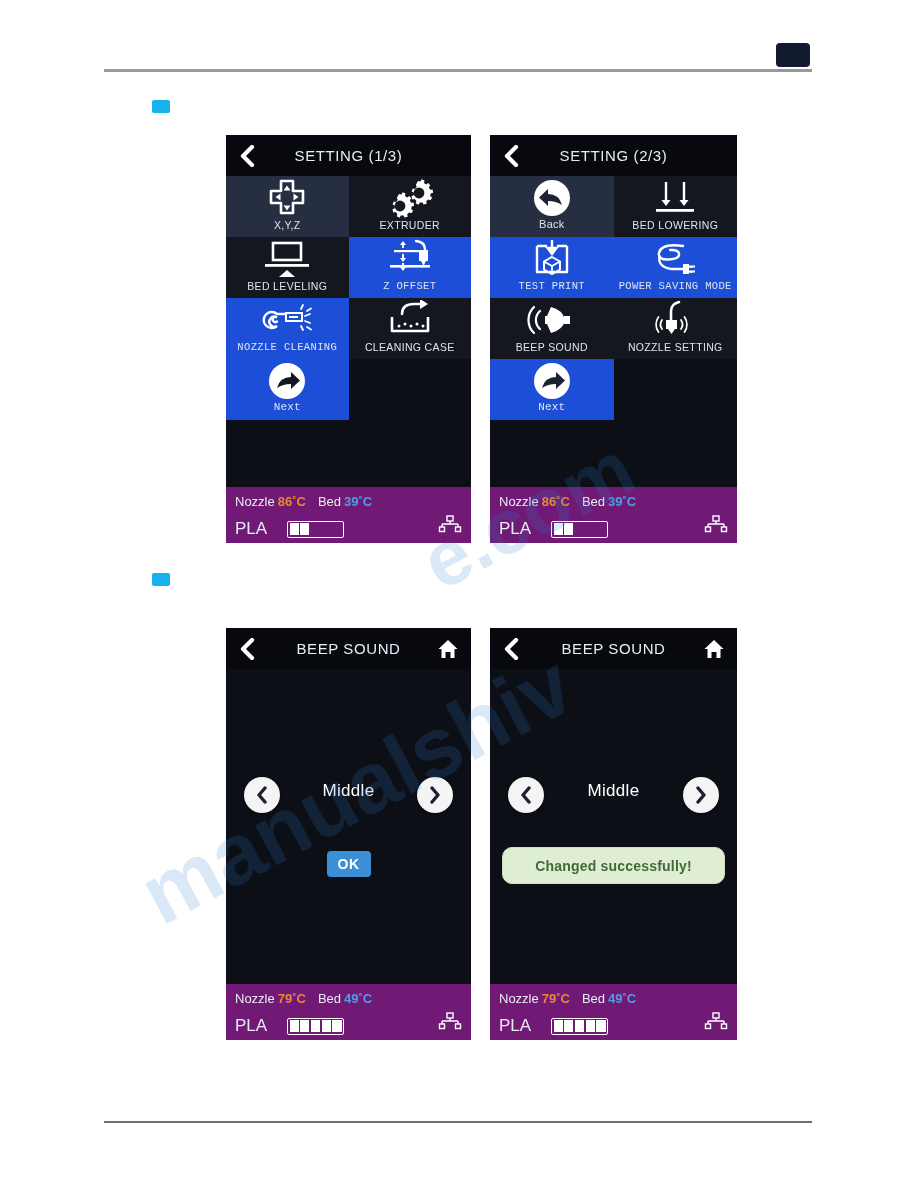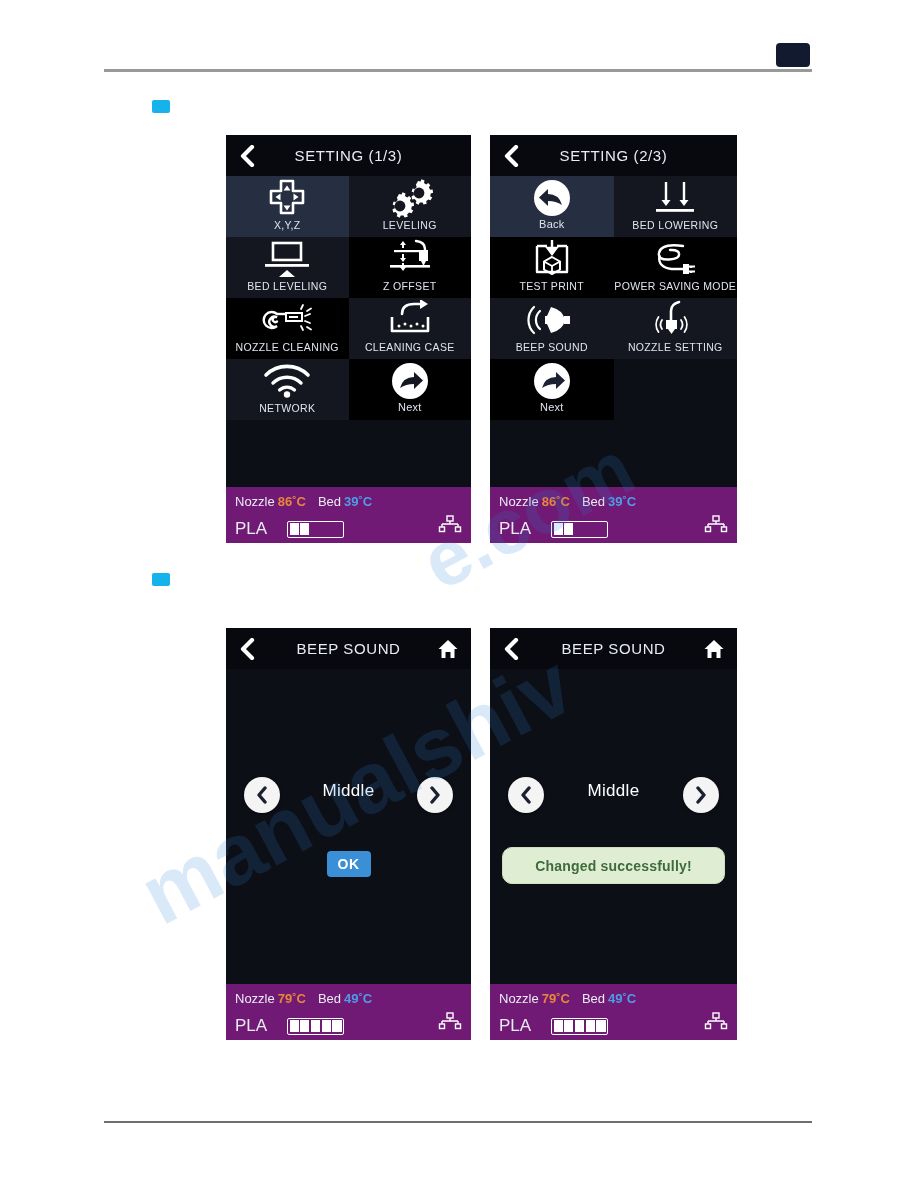--- a/index.html
+++ b/index.html
@@ -57,21 +57,21 @@
 
   
   .tiles{display:grid;grid-template-columns:1fr 1fr;}
   .tile{
     height:61px;position:relative;
     display:flex;flex-direction:column;align-items:center;justify-content:flex-end;
     padding-bottom:5px;box-sizing:border-box;
   }
   .tile.lite{background:#262e42;}
   .tile.dark{background:#14171f;}
-  .tile.vlite{background:#000000;}
+  .tile.vlite{background:#1d4ed8;font-family:Liberation Mono, monospace;}
   .tile .ico{
     flex:1;display:flex;align-items:center;justify-content:center;width:100%;
   }
   .tile .lbl{
     color:#dfe4ee;font-size:10.5px;letter-spacing:.35px;
     white-space:nowrap;line-height:1;padding-bottom:2px;
   }
   .tile .lbl.mixed{font-size:11px;letter-spacing:.2px;}
 
   
@@ -166,21 +166,21 @@
         <div class="ico">
           <svg viewBox="0 0 48 42" width="48" height="42">
             <g fill="#ffffff">
               <path d="M32 4 l2.6 .6 .9-2.3 3 1.2 -.5 2.4 2.2 1.6 1.9-1.6 2.2 2.3 -1.4 2 1.2 2.5 2.5-.1 .5 3.2 -2.4 .7 -.5 2.7 2 1.4 -1.7 2.7 -2.3-.9 -2 1.9 .5 2.4 -3.1 .9 -1.1-2.2 -2.7 .1 -1.2 2.2 -2.9-1.4 .7-2.3 -1.8-2 -2.4 .4 -.7-3.1 2.3-1 0-2.7 -2.2-1.1 1.1-3 2.3 .6 1.7-2.1 -.8-2.3 z"></path>
               <circle cx="33" cy="16" r="5.4" fill="#14171f"></circle>
               <path d="M13 17 l2.6 .6 .9-2.3 3 1.2 -.5 2.4 2.2 1.6 1.9-1.6 2.2 2.3 -1.4 2 1.2 2.5 2.5-.1 .5 3.2 -2.4 .7 -.5 2.7 2 1.4 -1.7 2.7 -2.3-.9 -2 1.9 .5 2.4 -3.1 .9 -1.1-2.2 -2.7 .1 -1.2 2.2 -2.9-1.4 .7-2.3 -1.8-2 -2.4 .4 -.7-3.1 2.3-1 0-2.7 -2.2-1.1 1.1-3 2.3 .6 1.7-2.1 -.8-2.3 z"></path>
               <circle cx="14" cy="29" r="5.4" fill="#14171f"></circle>
             </g>
           </svg>
         </div>
-        <div class="lbl">LEVELING</div>
+        <div class="lbl">EXTRUDER</div>
       </div>
 
       <div class="tile dark">
         <div class="ico">
           <svg viewBox="0 0 52 40" width="52" height="40">
             <rect x="12" y="4" width="28" height="17" fill="none" stroke="#ffffff" stroke-width="2.6"></rect>
             <rect x="4" y="25" width="44" height="2.8" fill="#ffffff"></rect>
             <path d="M26 31 l8 7 h-16 z" fill="#ffffff"></path>
           </svg>
         </div>
@@ -230,33 +230,20 @@
                 <circle cx="21" cy="24" r="1.5"></circle>
               <circle cx="27" cy="26" r="1.5"></circle>
                 <circle cx="33" cy="24" r="1.5"></circle>
               <circle cx="39" cy="26" r="1.5"></circle>
             </g>
           </svg>
         </div>
         <div class="lbl">CLEANING CASE</div>
       </div>
 
-      <div class="tile dark">
-        <div class="ico">
-          <svg viewBox="0 0 50 34" width="50" height="34">
-            <g fill="none" stroke="#ffffff" stroke-linecap="round">
-              <path d="M4 11 a30 30 0 0 1 42 0" stroke-width="3.6"></path>
-              <path d="M11 19 a20 20 0 0 1 28 0" stroke-width="3.4"></path>
-              <path d="M17.5 26 a11 11 0 0 1 15 0" stroke-width="3.2"></path>
-            </g>
-            <circle cx="25" cy="30.5" r="3.2" fill="#ffffff"></circle>
-          </svg>
-        </div>
-        <div class="lbl">NETWORK</div>
-      </div>
 
       <div class="tile vlite">
         <div class="ico">
           <svg viewBox="0 0 40 40" width="40" height="40">
             <circle cx="20" cy="20" r="18" fill="#ffffff"></circle>
             <path d="M10 27 q3-11 14-11 v-5 l9 8.5 -9 8.5 v-5 q-8 0-14 4 z" fill="#14171f"></path>
           </svg>
         </div>
         <div class="lbl mixed">Next</div>
       </div>

